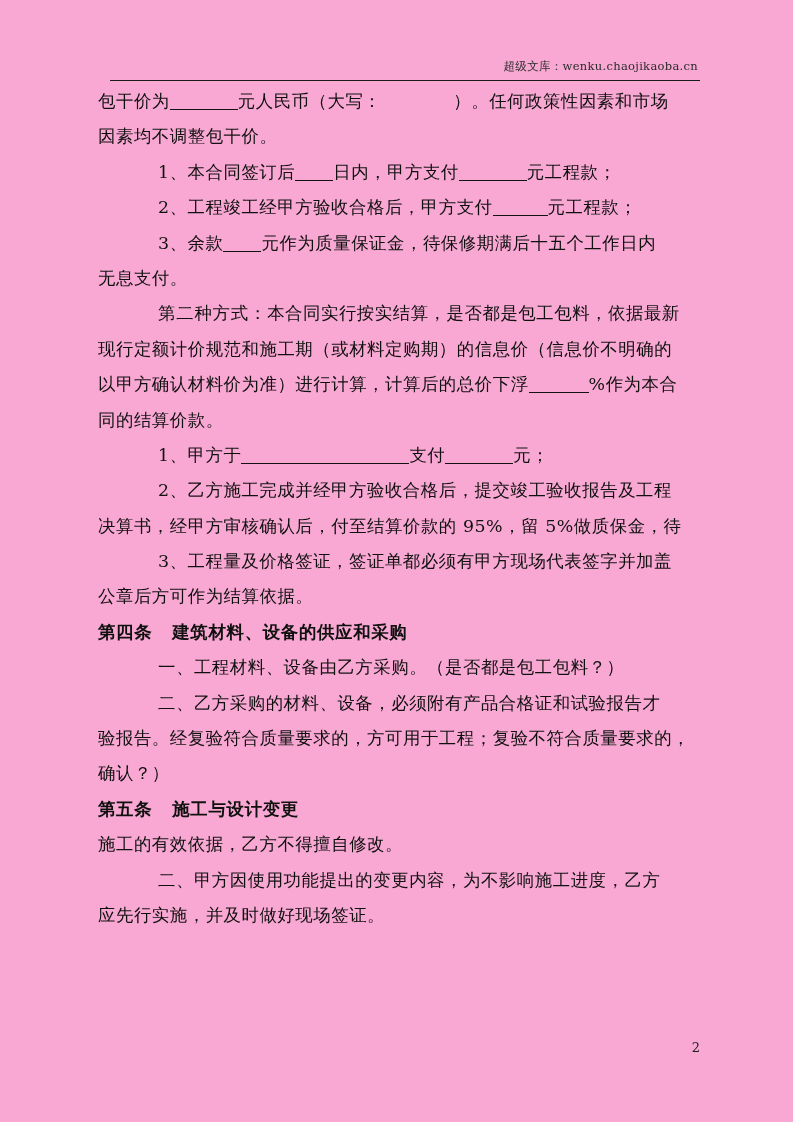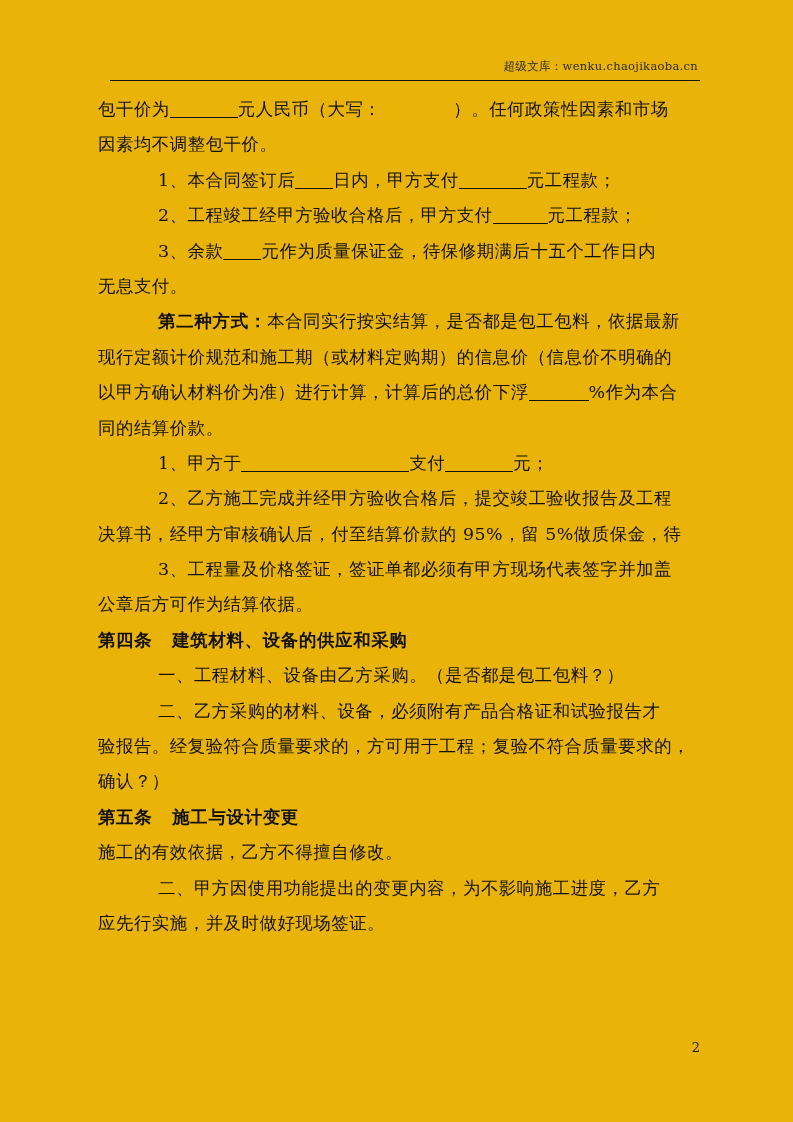--- a/index.html
+++ b/index.html
@@ -7,21 +7,21 @@
     padding: 0;
     background: #ffffff;
   }
   body {
     font-family: "DejaVu Serif", "Liberation Serif", serif;
   }
   .page {
     position: relative;
     width: 793px;
     height: 1122px;
-    background: #eab308;
+    background: #f9a8d4;
     overflow: hidden;
     box-sizing: border-box;
   }
 
   
   .header {
     position: absolute;
     left: 110px;
     top: 55px;
     width: 590px;
@@ -37,37 +37,37 @@
     letter-spacing: 0.3px;
     line-height: 22px;
     display: inline-block;
     padding-right: 2px;
   }
 
   
   .body-block {
     position: absolute;
     left: 98px;
-    top: 92px;
+    top: 84px;
     width: 604px;
   }
   .line {
     font-family: "DejaVu Serif", "Liberation Serif", serif;
     font-size: 17.4px;
     line-height: 35.4px;
     color: #10100f;
     white-space: nowrap;
     letter-spacing: 0.55px;
     height: 35.4px;
   }
   .indent2 {
     padding-left: 60px;
   }
   .bold {
-    font-weight: bold;
+    font-weight: normal;
     letter-spacing: 0.8px;
   }
   .heading {
     font-weight: bold;
     letter-spacing: 0.7px;
     font-family: Liberation Serif, serif;
   }
   .heading .gap {
     display: inline-block;
     width: 20px;

